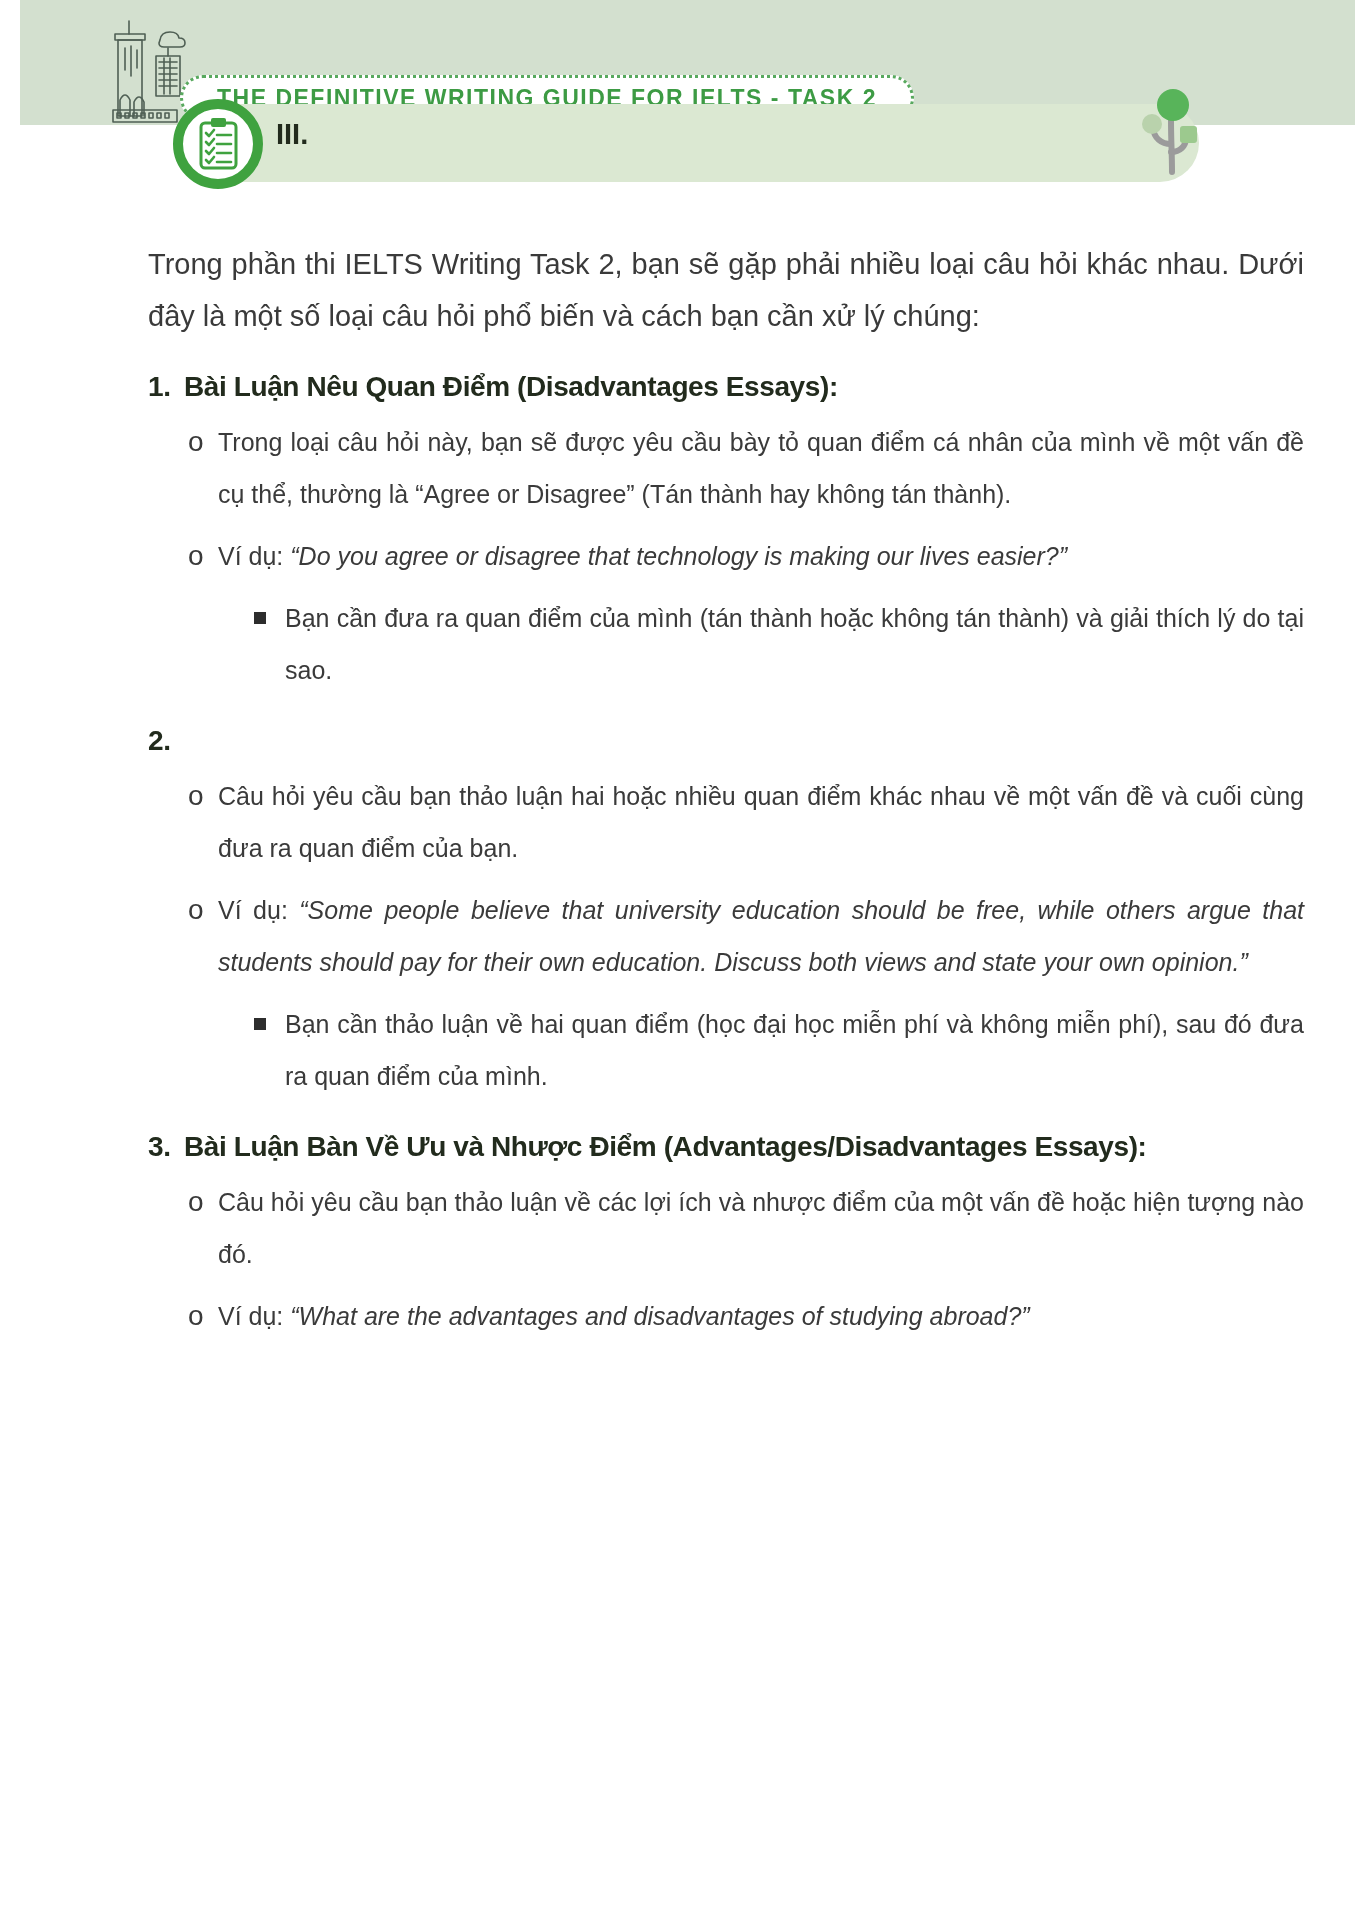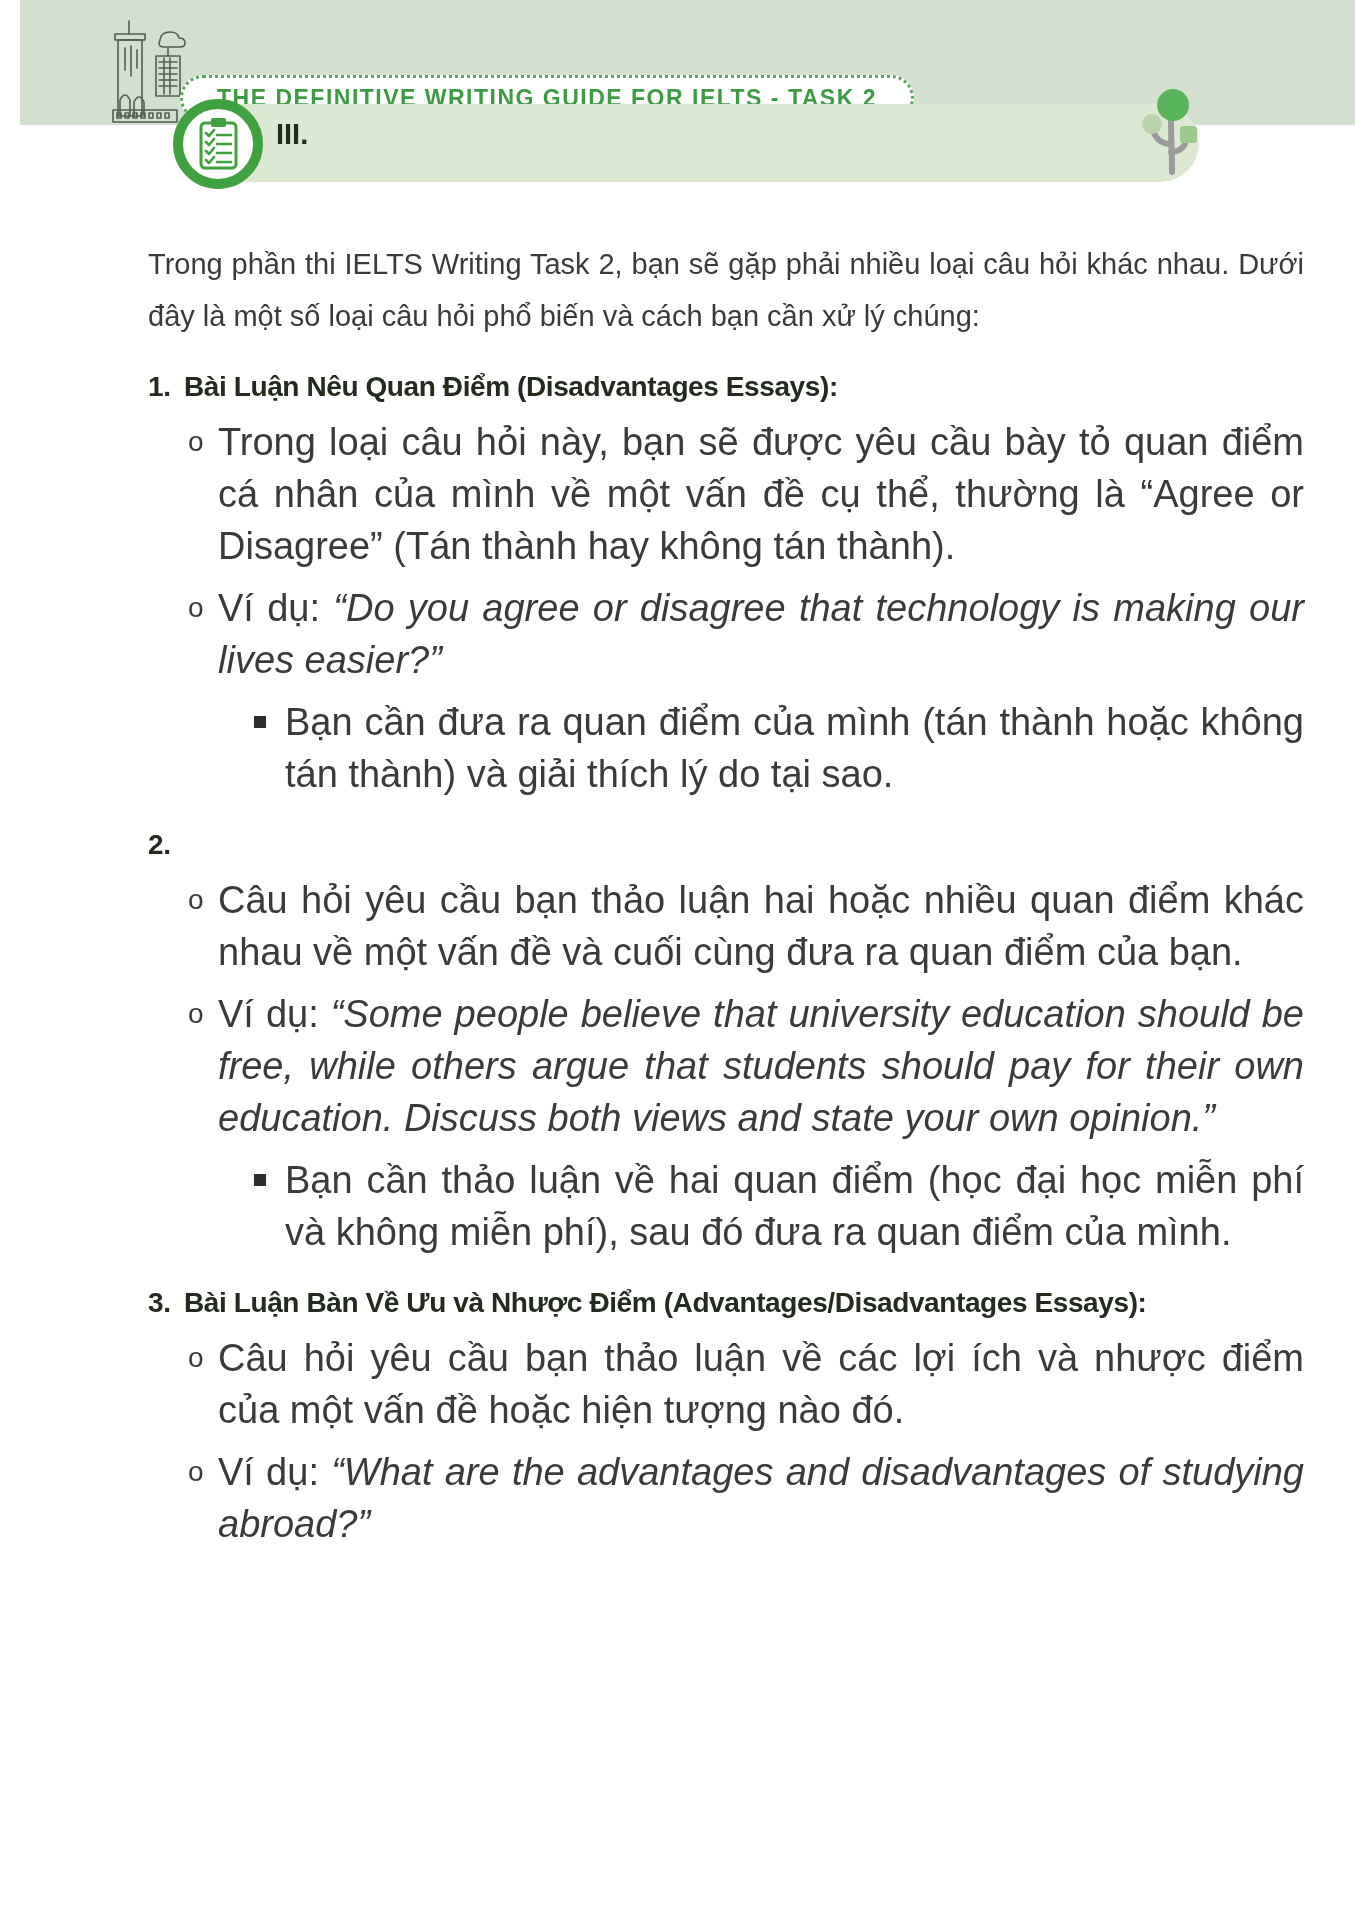--- a/index.html
+++ b/index.html
@@ -86,21 +86,21 @@
     flex:none; width:30px;
     font-size:28px; line-height:52px; color:#3a3a3a;
   }
   .marker-square {
     flex:none; width:12px; height:12px;
     background:#2d2d2d;
     margin:20px 19px 0 0;
   }
   .btext {
     flex:1;
-    font-size:38px; line-height:52px;
+    font-size:25px; line-height:52px;
     text-align:justify;
     color:#3a3a3a;
   }
   .btext .quote { font-style:italic; }
 
   
   .footer { position:absolute; left:0; top:1780px; width:300px; height:90px; }
   .zigzag-icon { position:absolute; left:62px; top:52px; }
   .plant-icon { position:absolute; left:100px; top:6px; }
   .page-number {

